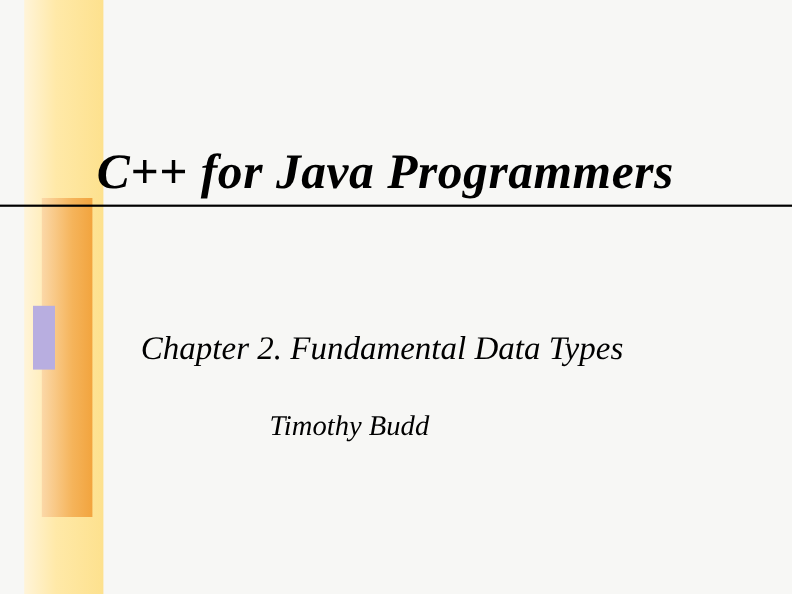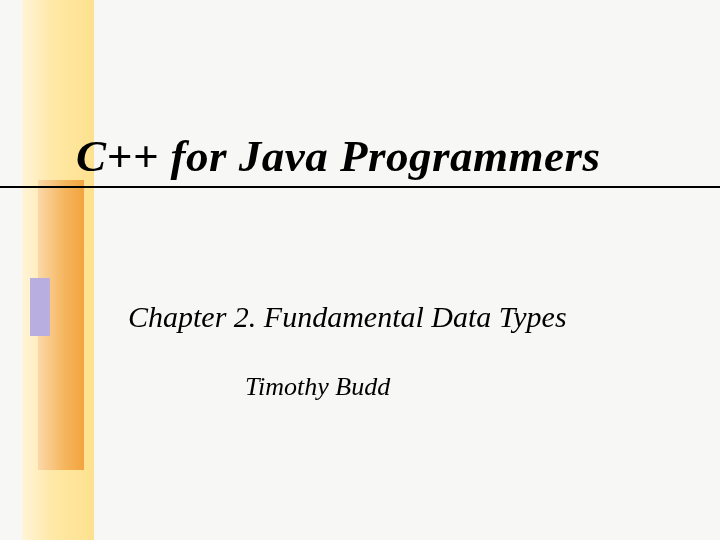--- a/index.html
+++ b/index.html
@@ -30,21 +30,21 @@
     .bar-purple {
       position: absolute;
       left: 30px;
       top: 278px;
       width: 20px;
       height: 58px;
       background: #b8aee0;
     }
     .title {
       position: absolute;
-      left: 76px;
+      left: 88px;
       top: 130px;
       font-size: 45px;
       font-weight: bold;
       font-style: italic;
       color: #000;
       letter-spacing: 0.5px;
     }
     .underline {
       position: absolute;
       left: 0;

